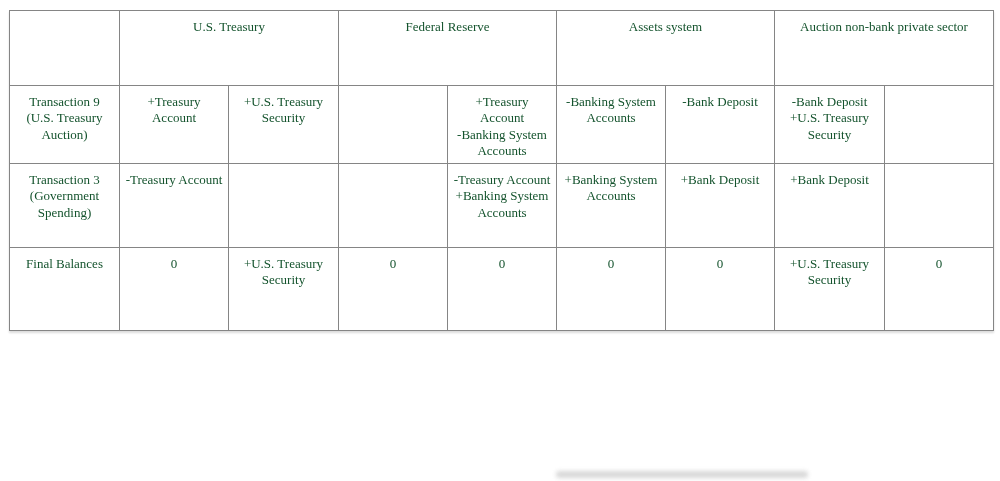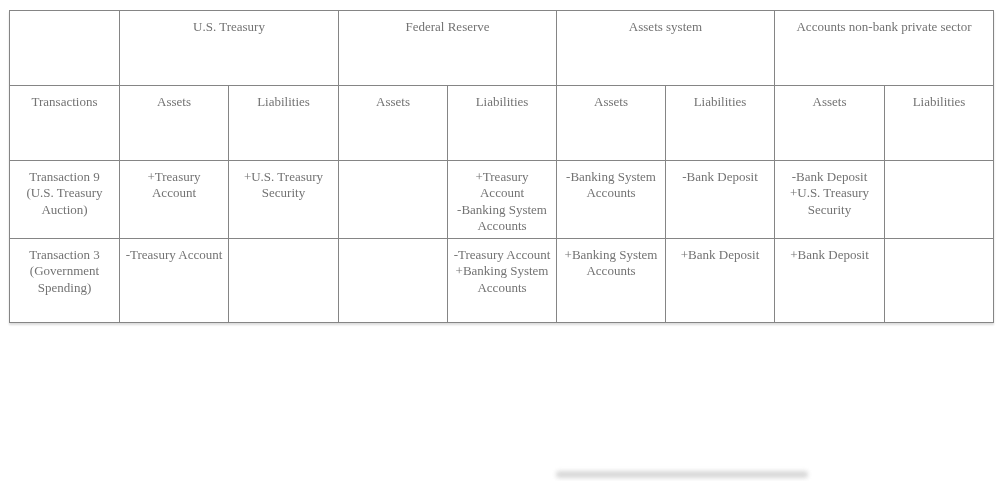--- a/index.html
+++ b/index.html
@@ -26,21 +26,21 @@
     table-layout: fixed;
     background: #ffffff;
     box-shadow: 0 2px 2px rgba(0,0,0,0.14);
   }
   table.taccount th,
   table.taccount td {
     border: 1px solid #858585;
     font-family: "Liberation Serif", "DejaVu Serif", serif;
     font-size: 13px;
     font-weight: normal;
-    color: #737373;
+    color: #14532d;
     text-align: center;
     vertical-align: top;
     padding: 8px 5px 4px 5px;
     line-height: 1.25;
     white-space: pre-line;
     overflow: hidden;
   }
   tr.group-row    { height: 75px; }
   tr.subhead-row  { height: 75px; }
   tr.txn-row-1    { height: 78px; }
@@ -76,32 +76,21 @@
       <col style="width:110px">
       <col style="width:109px">
     </colgroup>
 
     <thead>
       <tr class="group-row">
         <th></th>
         <th colspan="2">U.S. Treasury</th>
         <th colspan="2">Federal Reserve</th>
         <th colspan="2">Assets system</th>
-        <th colspan="2">Accounts non-bank private sector</th>
-      </tr>
-      <tr class="subhead-row">
-        <th>Transactions</th>
-        <th>Assets</th>
-        <th>Liabilities</th>
-        <th>Assets</th>
-        <th>Liabilities</th>
-        <th>Assets</th>
-        <th>Liabilities</th>
-        <th>Assets</th>
-        <th>Liabilities</th>
+        <th colspan="2">Auction non-bank private sector</th>
       </tr>
     </thead>
 
     <tbody>
       <tr class="txn-row-2">
         <td>Transaction 9 (U.S. Treasury Auction)</td>
         <td>+Treasury Account</td>
         <td>+U.S. Treasury Security</td>
         <td></td>
         <td>+Treasury Account
@@ -117,18 +106,29 @@
         <td>-Treasury Account</td>
         <td></td>
         <td></td>
         <td>-Treasury Account
 +Banking System Accounts</td>
         <td>+Banking System Accounts</td>
         <td>+Bank Deposit</td>
         <td>+Bank Deposit</td>
         <td></td>
       </tr>
+      <tr class="final-row">
+        <td>Final Balances</td>
+        <td>0</td>
+        <td>+U.S. Treasury Security</td>
+        <td>0</td>
+        <td>0</td>
+        <td>0</td>
+        <td>0</td>
+        <td>+U.S. Treasury Security</td>
+        <td>0</td>
+      </tr>
     </tbody>
   </table>
 
   <div class="smudge"></div>
 
 </div>
 
 </body></html>

